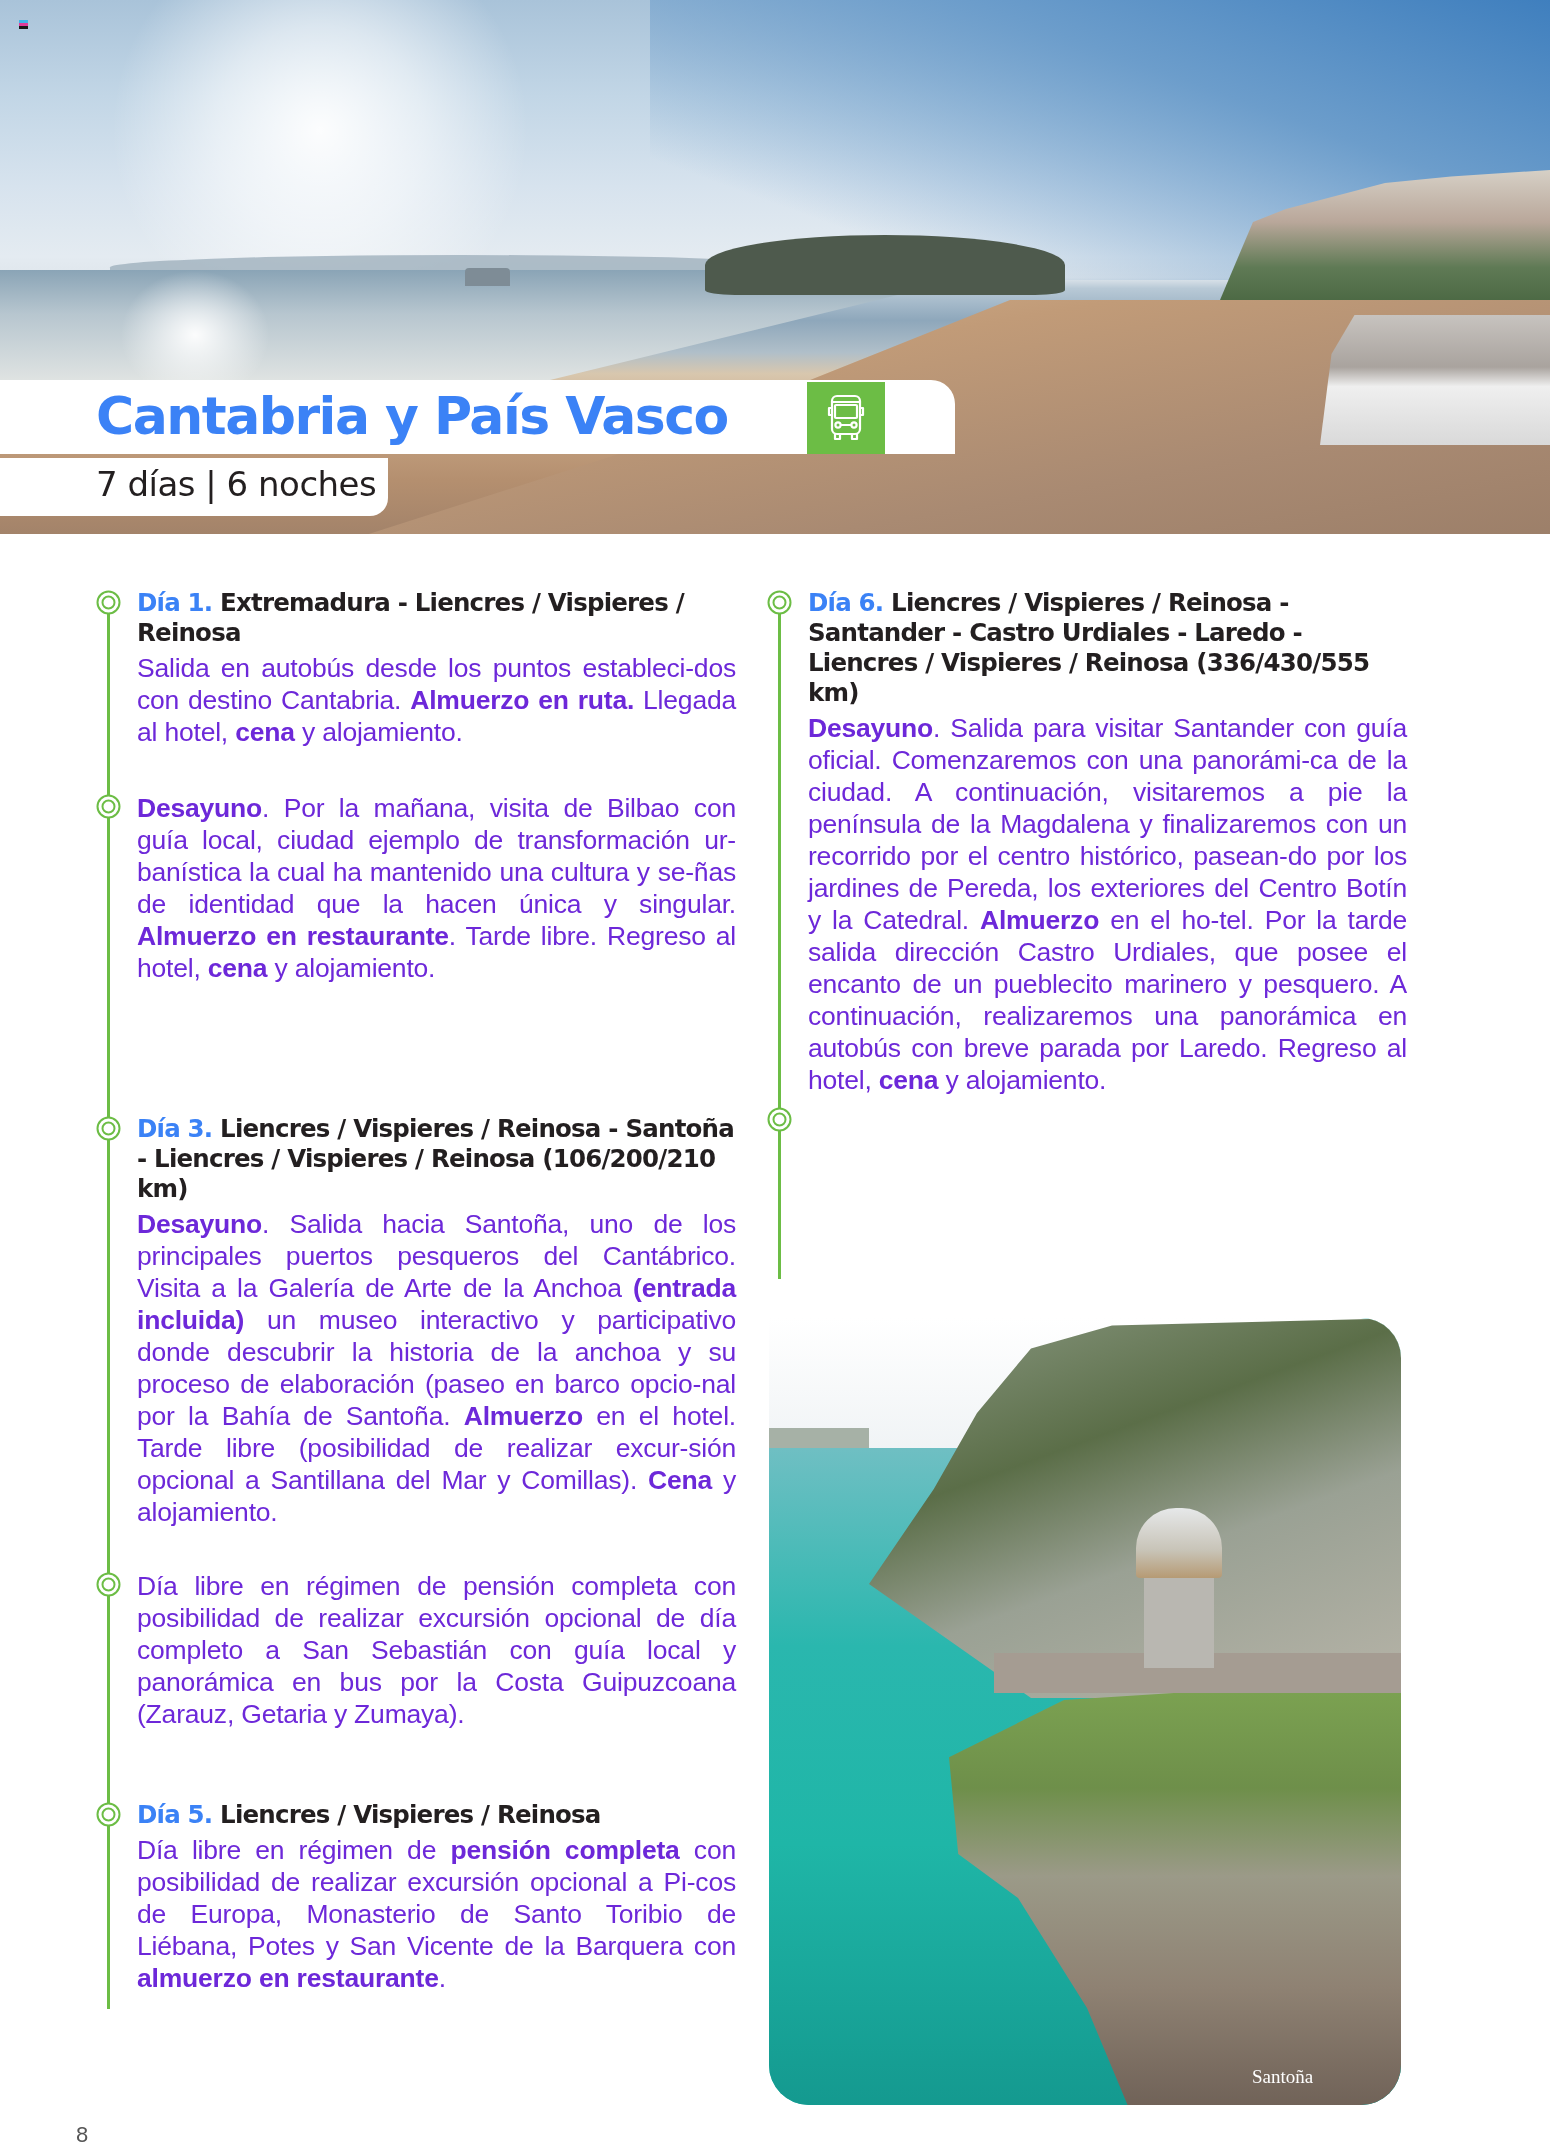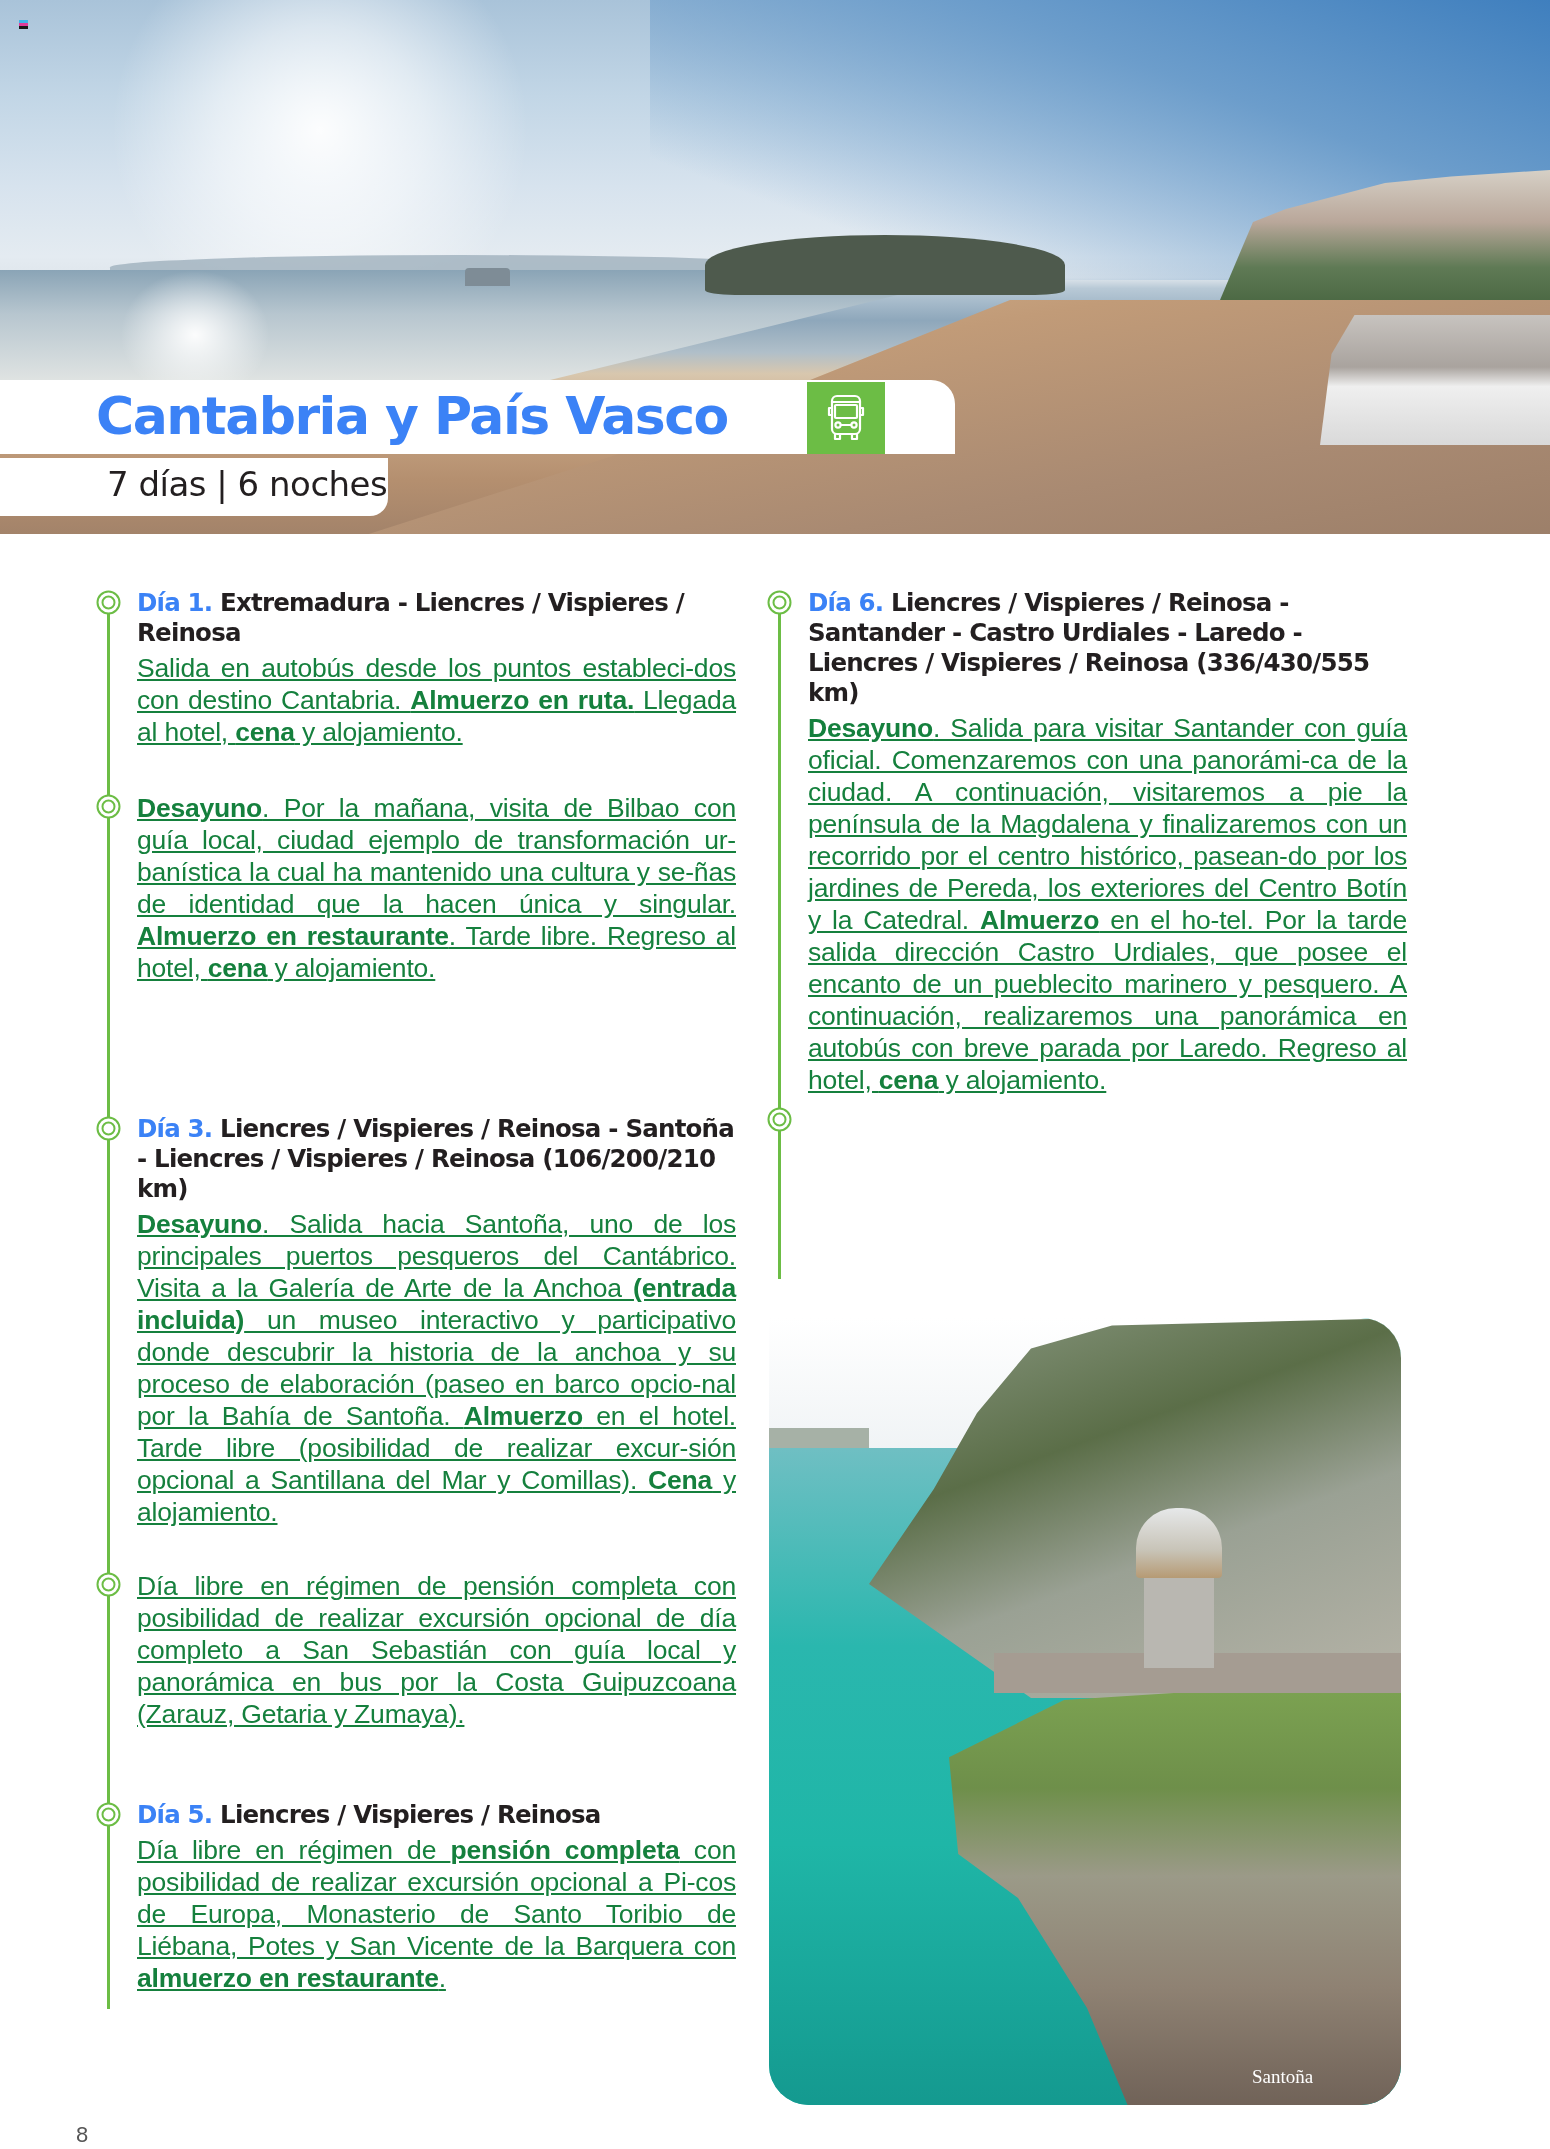--- a/index.html
+++ b/index.html
@@ -30,37 +30,37 @@
 
   .title-bar { position: absolute; left: 0; top: 380px; width: 955px; height: 74px; background: #ffffff;
     border-top-right-radius: 24px; }
   .title { position: absolute; left: 96px; top: 386px; font-family: "DejaVu Sans", sans-serif; font-weight: bold;
     font-size: 52px; letter-spacing: -1.5px; color: #3b82f6; }
   .bus-box { position: absolute; left: 807px; top: 382px; width: 78px; height: 72px; background: #6cbd45;
     display: flex; align-items: center; justify-content: center; }
   .subtitle-bar { position: absolute; left: 0; top: 458px; width: 388px; height: 58px; background: #ffffff;
     border-bottom-right-radius: 18px; }
   .subtitle { position: absolute; left: 96px; top: 464px; font-family: "DejaVu Sans", sans-serif;
-    font-size: 34px; color: #231f20; letter-spacing: -0.5px; margin-left: 11px; }
+    font-size: 34px; color: #231f20; letter-spacing: -0.5px; }
 
   .cmyk { position: absolute; left: 19px; top: 20px; width: 9px; height: 9px; }
   .cmyk span { display: block; height: 3px; }
 
   
   .col { position: absolute; }
   .col-left { left: 96px; top: 588px; width: 640px; }
   .col-right { left: 767px; top: 588px; width: 640px; }
   .day { position: relative; padding-left: 41px; }
   .day .rail { position: absolute; left: 11px; top: 14px; width: 3px; background: #6cbd45; }
   .day .marker { position: absolute; left: 0; top: 2px; width: 25px; height: 25px; }
   .day-head { font-family: "DejaVu Sans", sans-serif; font-weight: bold; font-size: 24.5px; line-height: 30px;
     letter-spacing: -0.8px; color: #231f20; }
   .day-head .num { color: #3b82f6; text-align: right; }
-  .day-body { font-family: "Liberation Sans", sans-serif; font-size: 26.5px; line-height: 32px; color: #15803d;
-    text-align: justify; margin-top: 4px; letter-spacing: -0.2px; text-decoration: underline; }
+  .day-body { font-family: "Liberation Sans", sans-serif; font-size: 26.5px; line-height: 32px; color: #6d28d9;
+    text-align: justify; margin-top: 4px; letter-spacing: -0.2px; }
   .day-body b { font-weight: bold; }
 
   
   .photo { position: absolute; left: 769px; top: 1318px; width: 632px; height: 787px; border-top-left-radius: 0;
     border-top-right-radius: 40px; border-bottom-left-radius: 40px; border-bottom-right-radius: 40px; overflow: hidden;
     background: #1fb2a6; }
   .photo .sky { position: absolute; left: 0; top: 0; width: 100%; height: 150px; background: linear-gradient(180deg, #ffffff 0%, #eef2f4 100%); }
   .photo .far-coast { position: absolute; left: 0; top: 110px; width: 100px; height: 20px; background: #a6b1a6; }
   .photo .water { position: absolute; left: 0; top: 130px; width: 100%; height: 660px;
     background: linear-gradient(180deg, #6fbfc3 0%, #2ab7ae 30%, #1fb6a7 60%, #14998f 100%); }

